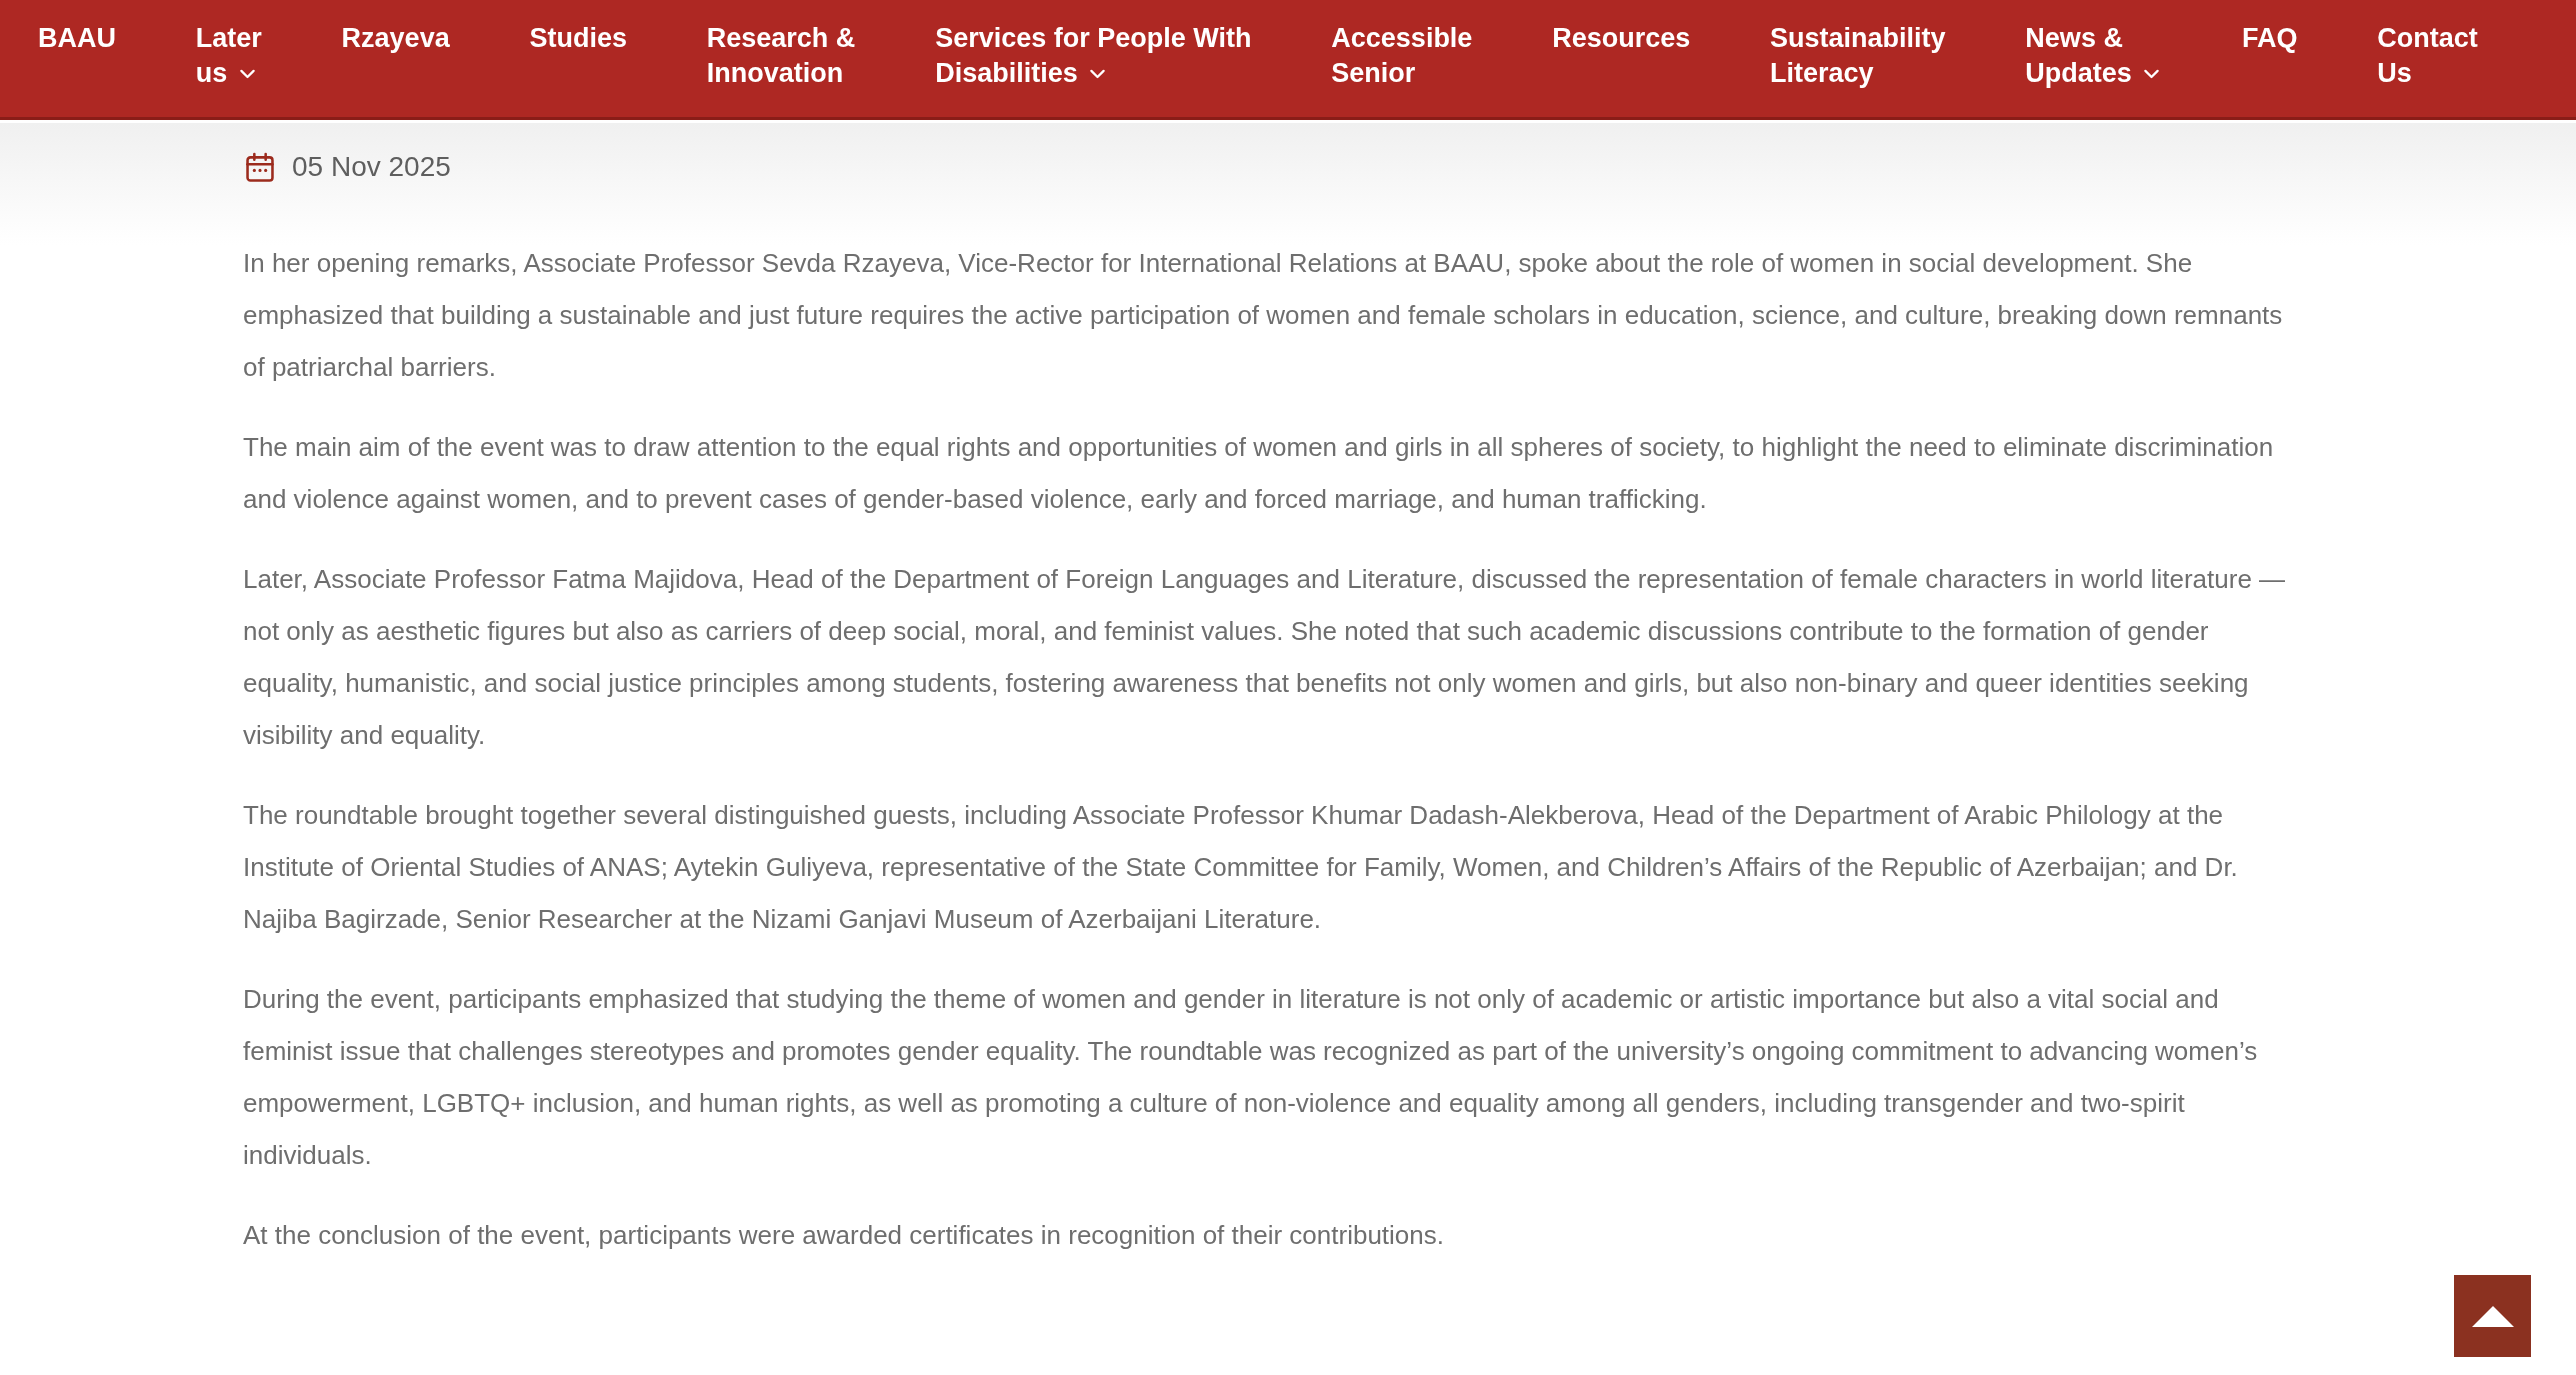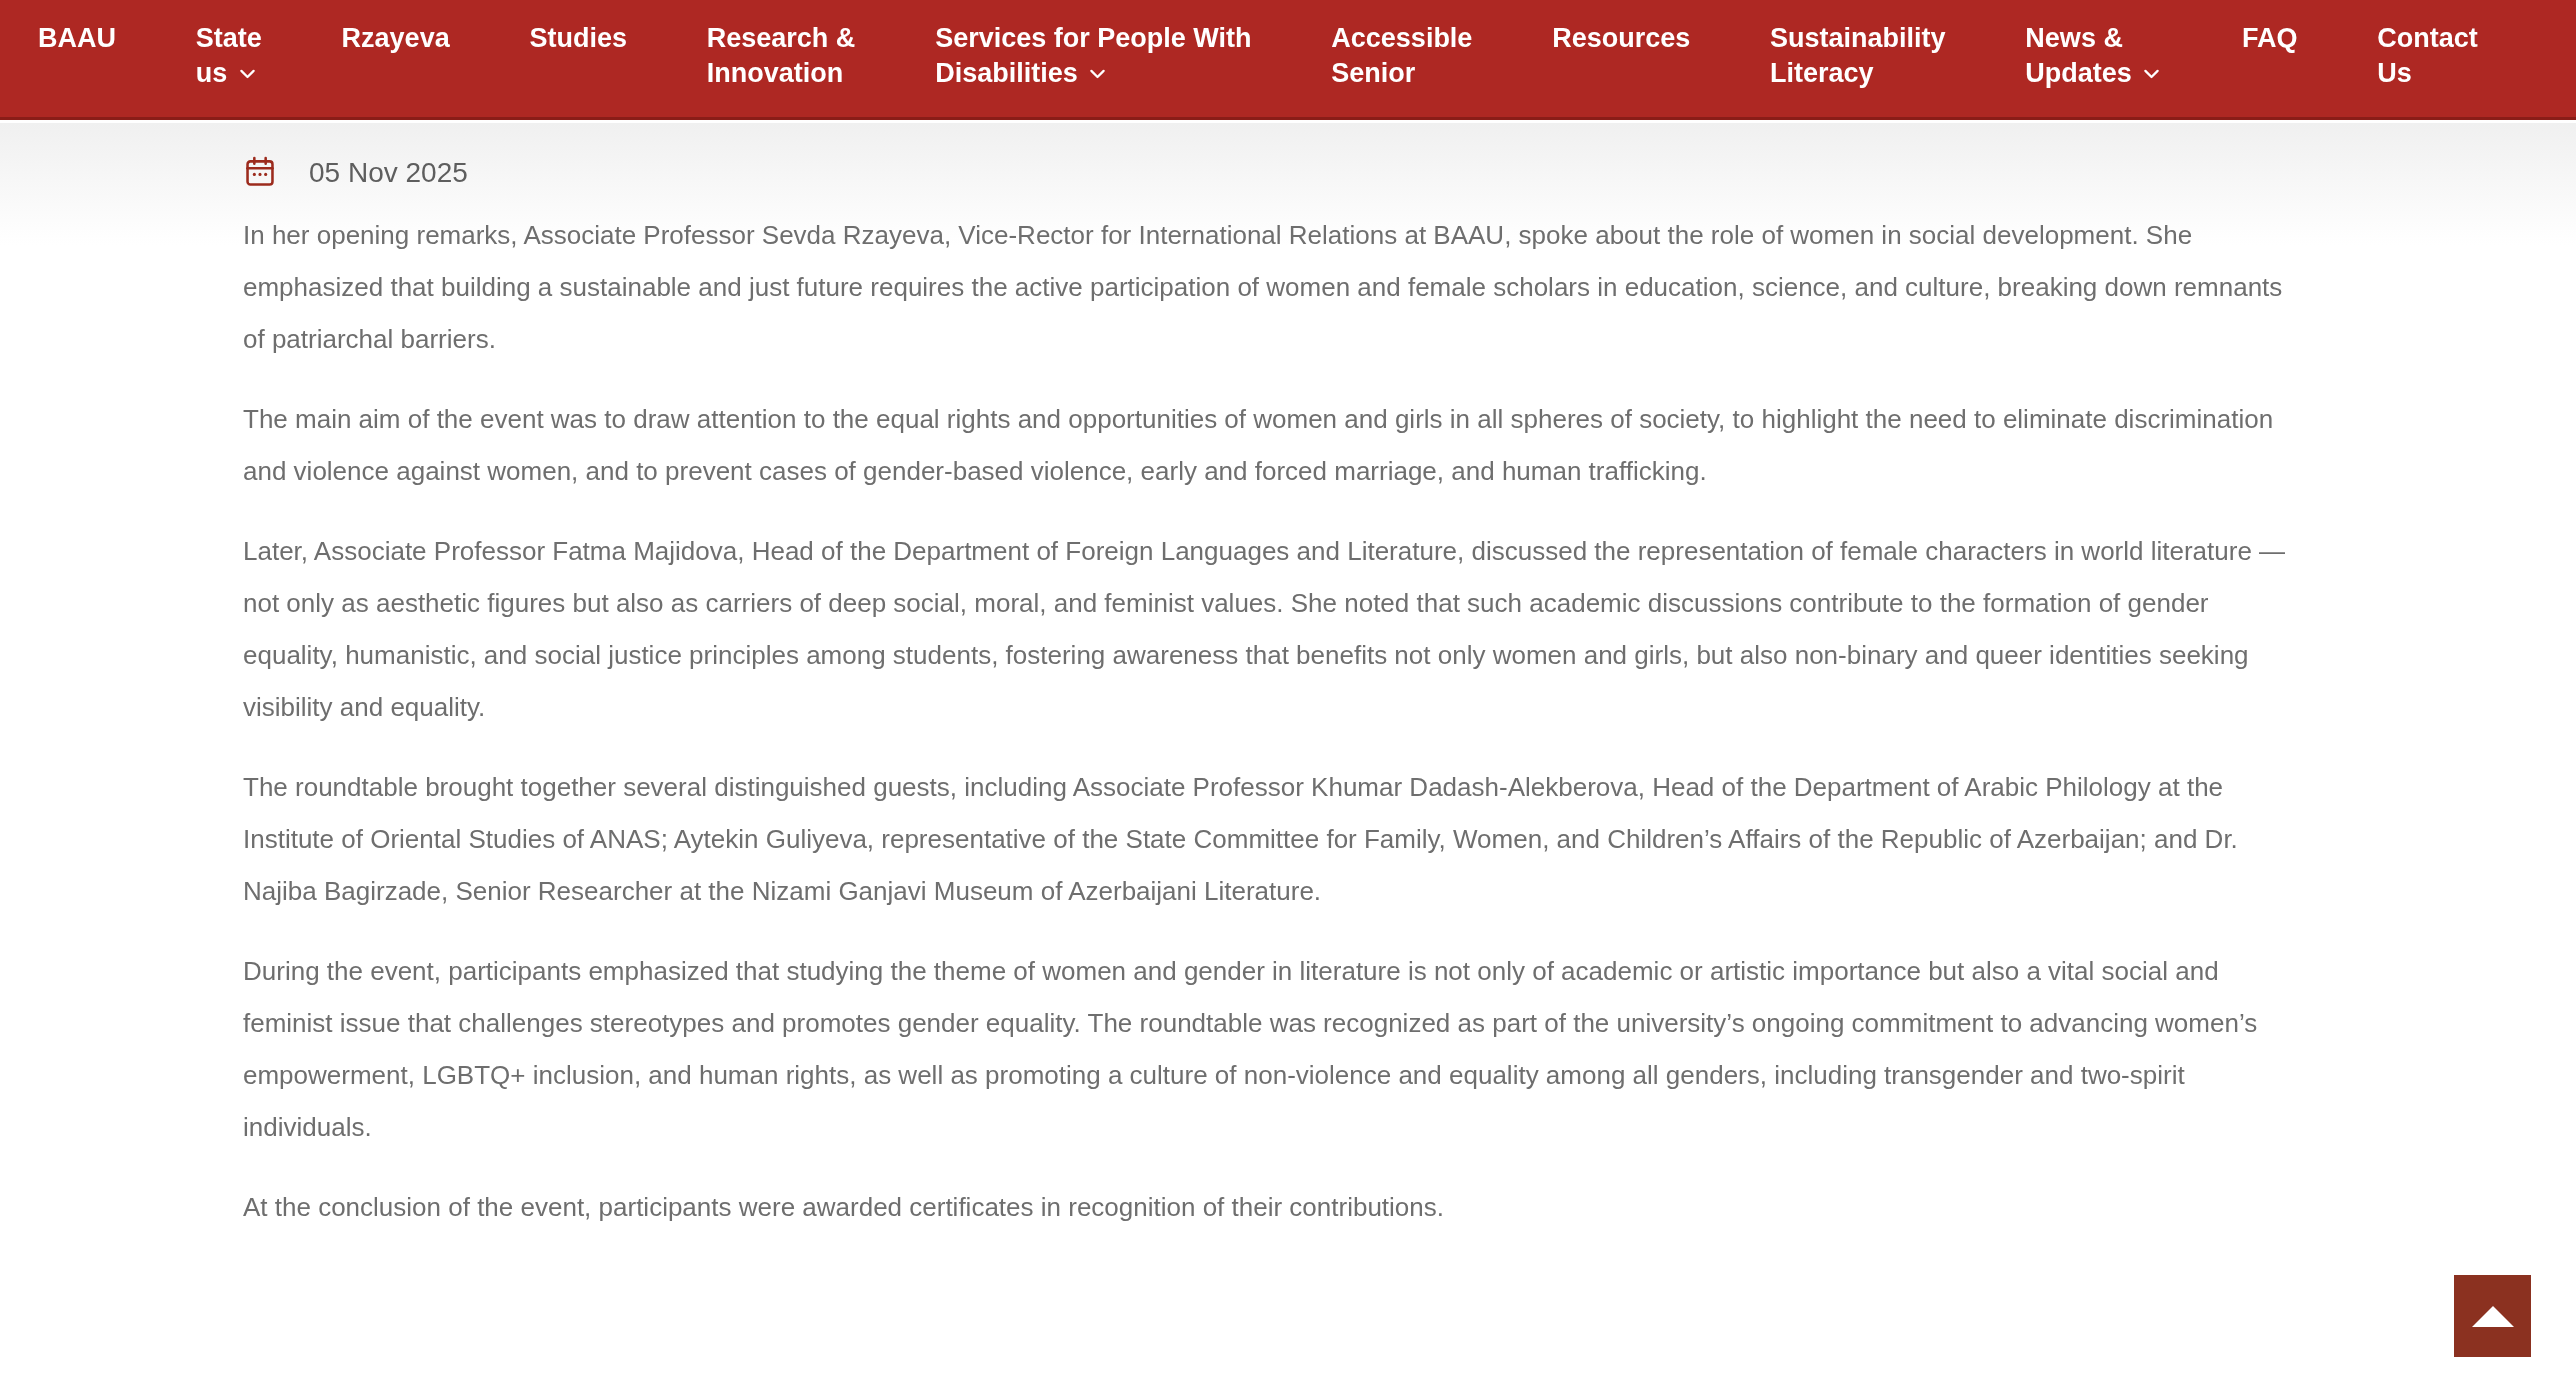--- a/index.html
+++ b/index.html
@@ -64,24 +64,24 @@
   }
 
   
   .article{
     position:relative;
     padding:31px 0 0 243px;
     width:2303px;
   }
   .date-row{
     display:flex;
-    align-items:flex-end;
-    gap:32px;
+    align-items:flex-start;
+    gap:15px;
     height:38px;
-    margin-bottom:20px;
+    margin-bottom:48px;
   }
   .date-row svg{flex:0 0 auto;}
   .article-date{
     font-size:28px;
     color:var(--date-text);
   }
   .article-body{width:2060px;}
   .article-body p{
     margin:0 0 28px 0;
     font-size:26px;
@@ -109,21 +109,21 @@
     border-left:21.6px solid transparent;
     border-right:21.6px solid transparent;
     border-bottom:21.6px solid var(--scroll-button-arrow);
   }
 </style>
 </head>
 <body>
 
 <nav class="main-nav" id="main-nav">
     <a class="nav-item" href="#"><span>BAAU</span></a>
-    <a class="nav-item" href="#"><span>State
+    <a class="nav-item" href="#"><span>Later
 us</span><svg class="chevron" viewBox="0 0 24 24" fill="none" stroke="#FFFFFF" stroke-width="2.6" stroke-linecap="round" stroke-linejoin="round">
         <polyline points="5 9 12 16 19 9"></polyline>
       </svg></a>
     <a class="nav-item" href="#"><span>Rzayeva</span></a>
     <a class="nav-item" href="#"><span>Studies</span></a>
     <a class="nav-item" href="#"><span>Research &amp;
 Innovation</span></a>
     <a class="nav-item" href="#"><span>Services for People With
 Disabilities</span><svg class="chevron" viewBox="0 0 24 24" fill="none" stroke="#FFFFFF" stroke-width="2.6" stroke-linecap="round" stroke-linejoin="round">
         <polyline points="5 9 12 16 19 9"></polyline>

